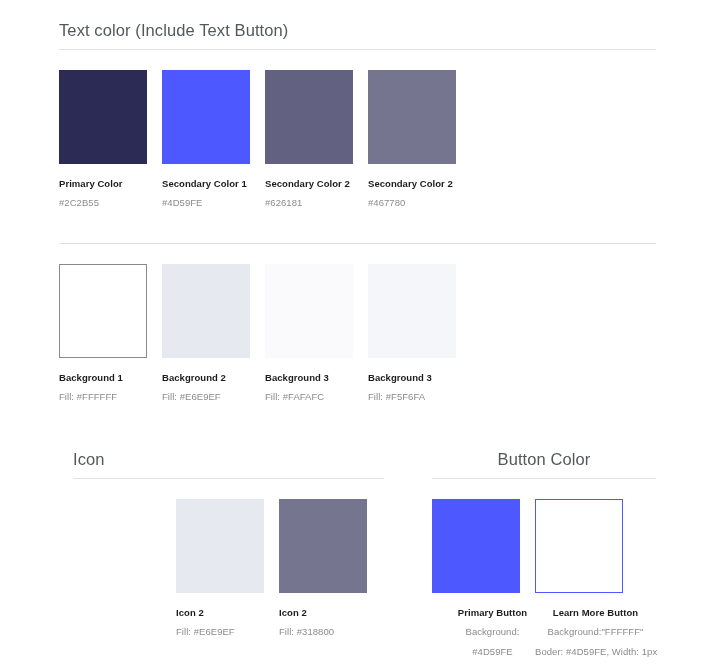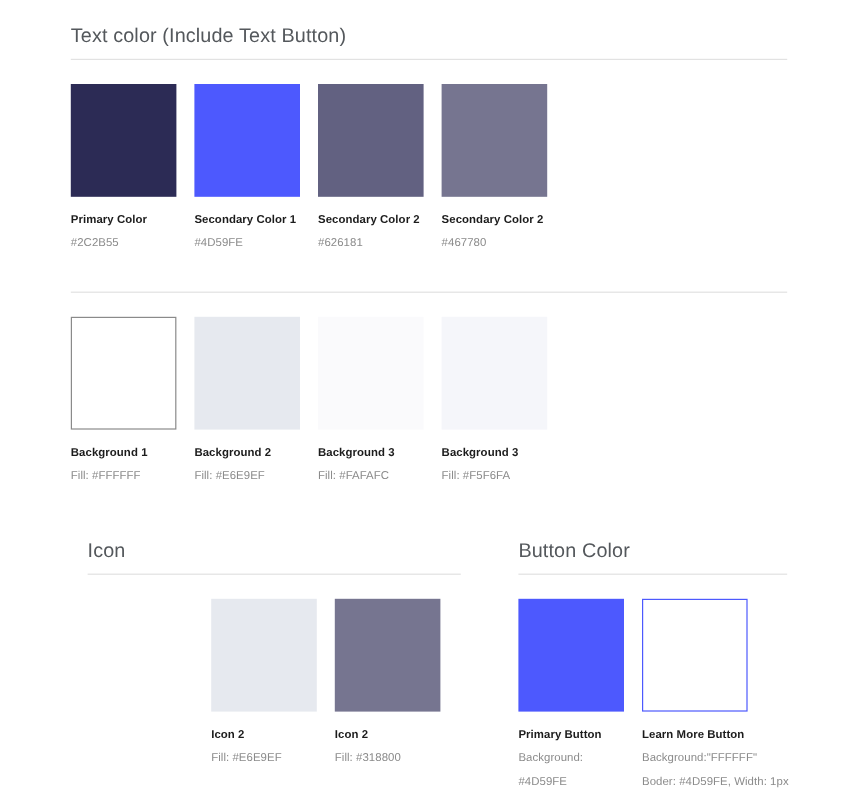--- a/index.html
+++ b/index.html
@@ -68,21 +68,21 @@
     letter-spacing: 0.05px;
   }
   .swatch-value + .swatch-value {
     margin-top: 7px;
   }
 
   
   #sec-text        { position: absolute; left: 59px; top: 20px;  width: 597px; }
   #sec-background  { position: absolute; left: 59px; top: 234px; width: 597px; }
   #sec-icon        { position: absolute; left: 59px; top: 449px; width: 311px; margin-left: 14px; }
-  #sec-button      { position: absolute; left: 432px; top: 449px; width: 224px; }
+  #sec-button      { position: absolute; left: 432px; top: 449px; width: 224px; text-align: center; }
 
   .swatch-area { position: relative; margin-top: 20px; height: 170px; }
 </style>
 </head>
 <body>
 
 <div class="page">
 
   <div id="sec-text">
     <div class="section-title">Text color (Include Text Button)</div>

